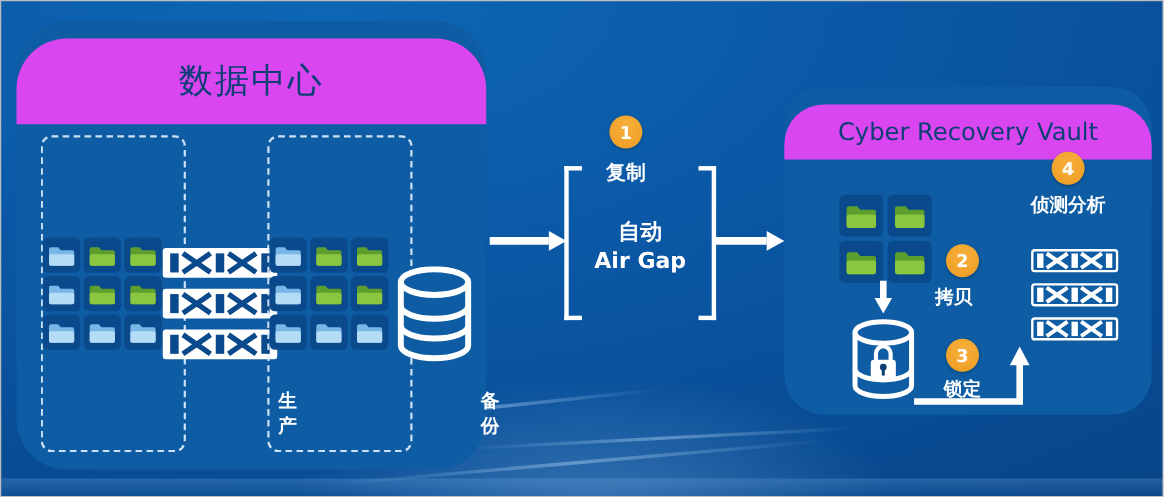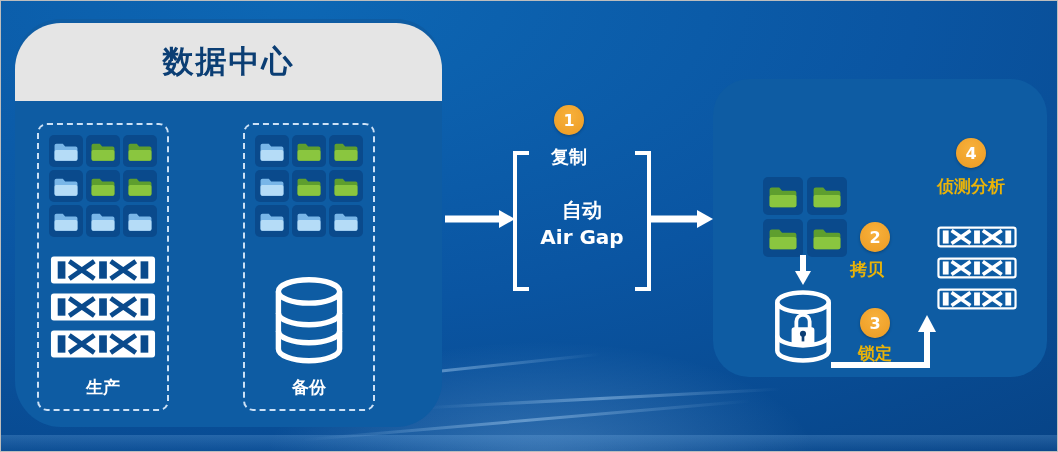--- a/index.html
+++ b/index.html
@@ -8,29 +8,29 @@
     background:radial-gradient(130% 150% at 28% 0%, #0d67b4 0%, #0a55a2 45%, #063e7e 100%);
     border:1px solid #bdbdbd;}
   .glow{position:absolute;left:240px;top:330px;width:600px;height:130px;
     background:radial-gradient(ellipse at 50% 100%, rgba(170,215,255,.28), transparent 65%);}
   .streak{position:absolute;height:3px;
     background:linear-gradient(90deg,transparent,rgba(190,225,255,.4),transparent);}
   .band{position:absolute;left:0;top:434px;width:100%;height:18px;
     background:linear-gradient(180deg,rgba(140,195,245,.22),rgba(40,90,150,.05));}
 
   .panel{position:absolute;background:#0E5CA3;}
-  .panel-header{position:absolute;left:0;top:4px;width:100%;background:#e5e5e5;color:#0B3E74;
-    display:flex;align-items:center;justify-content:center;font-weight:bold;}
+  .panel-header{position:absolute;left:0;top:16px;width:100%;background:#d946ef;color:#0B3E74;
+    display:flex;align-items:center;justify-content:center;font-weight:normal;}
   .dc{left:14px;top:18px;width:427px;height:408px;border-radius:46px;}
   .dc .panel-header{height:78px;border-radius:46px 46px 0 0;font-size:31px;letter-spacing:2px;}
   .vault{left:712px;top:78px;width:334px;height:298px;border-radius:36px;}
   .vault .panel-header{height:50px;border-radius:36px 36px 0 0;font-size:22px;}
 
   .dashed{position:absolute;border:2px dashed rgba(225,240,255,.9);border-radius:10px;
-    display:flex;flex-direction:column;align-items:center;padding:10px 0;box-sizing:border-box;}
+    display:flex;flex-direction:row;align-items:center;padding:10px 0;box-sizing:border-box;}
   .prod{left:22px;top:104px;width:132px;height:288px;}
   .bak{left:228px;top:104px;width:132px;height:288px;}
 
   .folder-grid{display:grid;grid-template-columns:repeat(3,34px);grid-auto-rows:32px;gap:3px;}
   .folder-grid.g2{grid-template-columns:repeat(2,40px);grid-auto-rows:38px;gap:4px;}
   .tile{background:#0A4A8C;border-radius:5px;display:flex;align-items:center;justify-content:center;}
   .tile svg{width:26px;height:22px;display:block;}
   .g2 .tile svg{width:30px;height:26px;}
 
   .tape-stack{display:flex;flex-direction:column;gap:7px;margin-top:18px;}
@@ -39,21 +39,21 @@
   .tape-stack.outline svg{width:80px;height:24px;}
 
   .group-label{margin-top:auto;color:#fff;font-weight:bold;font-size:17px;}
   .db-wrap{margin-top:40px;position:relative;}
   .db-wrap svg{display:block;}
 
   .badge{position:absolute;width:30px;height:30px;border-radius:50%;
     background:radial-gradient(circle at 50% 35%, #F7B13C, #EC9A22);
     color:#fff;font-weight:bold;font-size:16px;
     display:flex;align-items:center;justify-content:center;box-shadow:0 1px 3px rgba(0,0,0,.3);}
-  .step-label{position:absolute;color:#eab308;font-weight:bold;font-size:17px;text-align:center;}
+  .step-label{position:absolute;color:#ffffff;font-weight:bold;font-size:17px;text-align:center;}
   .flow-label{position:absolute;color:#fff;font-weight:bold;font-size:18px;text-align:center;}
 
   .arrow{position:absolute;}
   .bracket{position:absolute;width:16px;height:140px;box-sizing:border-box;}
   .bracket.l{border-left:4px solid #fff;border-top:4px solid #fff;border-bottom:4px solid #fff;}
   .bracket.r{border-right:4px solid #fff;border-top:4px solid #fff;border-bottom:4px solid #fff;}
   .airgap{position:absolute;left:512px;top:196px;width:138px;text-align:center;color:#fff;
     font-weight:bold;font-size:20px;line-height:27px;}
 
   .v-folders{position:absolute;left:50px;top:98px;}
@@ -243,20 +243,21 @@
     <div>自动</div>
     <div>Air Gap</div>
   </div>
 
   <svg class="arrow" style="left:648px;top:207px;" width="64" height="22">
     <line x1="0" y1="11" x2="48" y2="11" stroke="#fff" stroke-width="7"></line>
     <polygon points="48,2 64,11 48,20" fill="#fff"></polygon>
   </svg>
 
   <section class="panel vault">
+    <header class="panel-header">Cyber Recovery Vault</header>
 
     <div class="folder-grid g2 v-folders">
         <div class="tile">
           <svg viewBox="0 0 28 24" aria-hidden="true">
             <path d="M1.5 6 a2 2 0 0 1 2 -2 h7 l2.6 3 h11.4 a2 2 0 0 1 2 2 v11.5 a2 2 0 0 1 -2 2 h-21 a2 2 0 0 1 -2 -2 z" fill="#5E9E2E"></path>
             <rect x="1.5" y="11" width="25" height="11.5" rx="1.8" fill="#8AC63F"></rect>
           </svg>
         </div>
         <div class="tile">
           <svg viewBox="0 0 28 24" aria-hidden="true">

